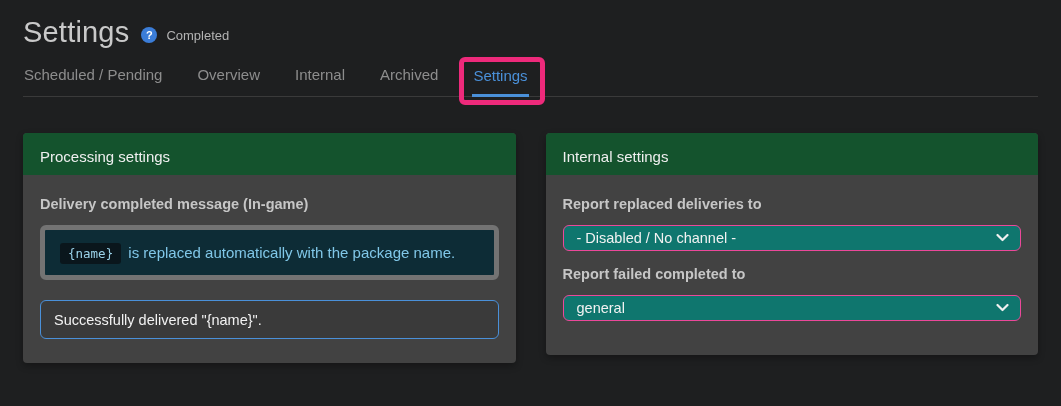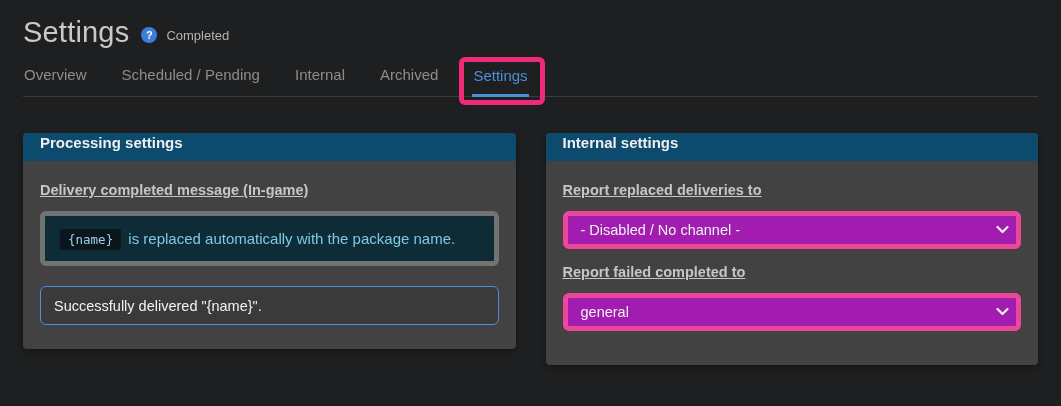--- a/index.html
+++ b/index.html
@@ -84,36 +84,34 @@
     margin-top: 36px;
     align-items: flex-start;
   }
   .panel {
     flex: 1;
     background: #424242;
     border-radius: 4px;
     box-shadow: 0 3px 7px rgba(0,0,0,0.30);
   }
   .panel-header {
-    background: #0c4a6e;
+    background: #14532d;
     color: #efefef;
     font-size: 15px;
-    padding: 1px 17px 10px 17px;
+    padding: 15px 17px 10px 17px;
     border-radius: 4px 4px 0 0;
-    font-weight: bold;
   }
   .panel-body { padding: 17px 17px 24px 17px; }
 
   .form-label {
     display: block;
     font-size: 14.5px;
     font-weight: bold;
     color: #c6c6c6;
     margin: 4px 0 13px 0;
-    text-decoration: underline;
   }
 
   
   .info-box {
     background: #0d2c36;
     border: 5px solid #737373;
     border-radius: 6px;
     padding: 14px 15px;
     font-size: 15px;
     color: #80c7e8;
@@ -143,23 +141,23 @@
     outline: none;
   }
 
   
   .select-wrap { position: relative; margin-bottom: 15px; }
   .select-wrap.last { margin-bottom: 10px; }
   .select-input {
     -webkit-appearance: none;
     appearance: none;
     width: 100%;
-    height: 38px;
-    background: #a21caf;
-    border: 5px solid #ec4899;
+    height: 26px;
+    background: #0f766e;
+    border: 1px solid #ec4899;
     border-radius: 6px;
     color: #f2f2f2;
     font-size: 14.5px;
     font-family: "Liberation Sans", "DejaVu Sans", sans-serif;
     padding: 0 30px 0 13px;
     outline: none;
     cursor: pointer;
   }
   .chevron-icon {
     position: absolute;
@@ -176,22 +174,22 @@
 
 <div class="container">
 
   <div class="page-header">
     <h1 class="page-title">Settings</h1>
     <span class="help-icon">?</span>
     <span class="page-subtitle">Completed</span>
   </div>
 
   <div class="tabs">
+    <div class="tab">Scheduled / Pending</div>
     <div class="tab">Overview</div>
-    <div class="tab">Scheduled / Pending</div>
     <div class="tab">Internal</div>
     <div class="tab">Archived</div>
     <div class="tab active">
       <span>Settings</span>
       <span class="highlight-ring"></span>
     </div>
   </div>
 
   <div class="panels">
 

